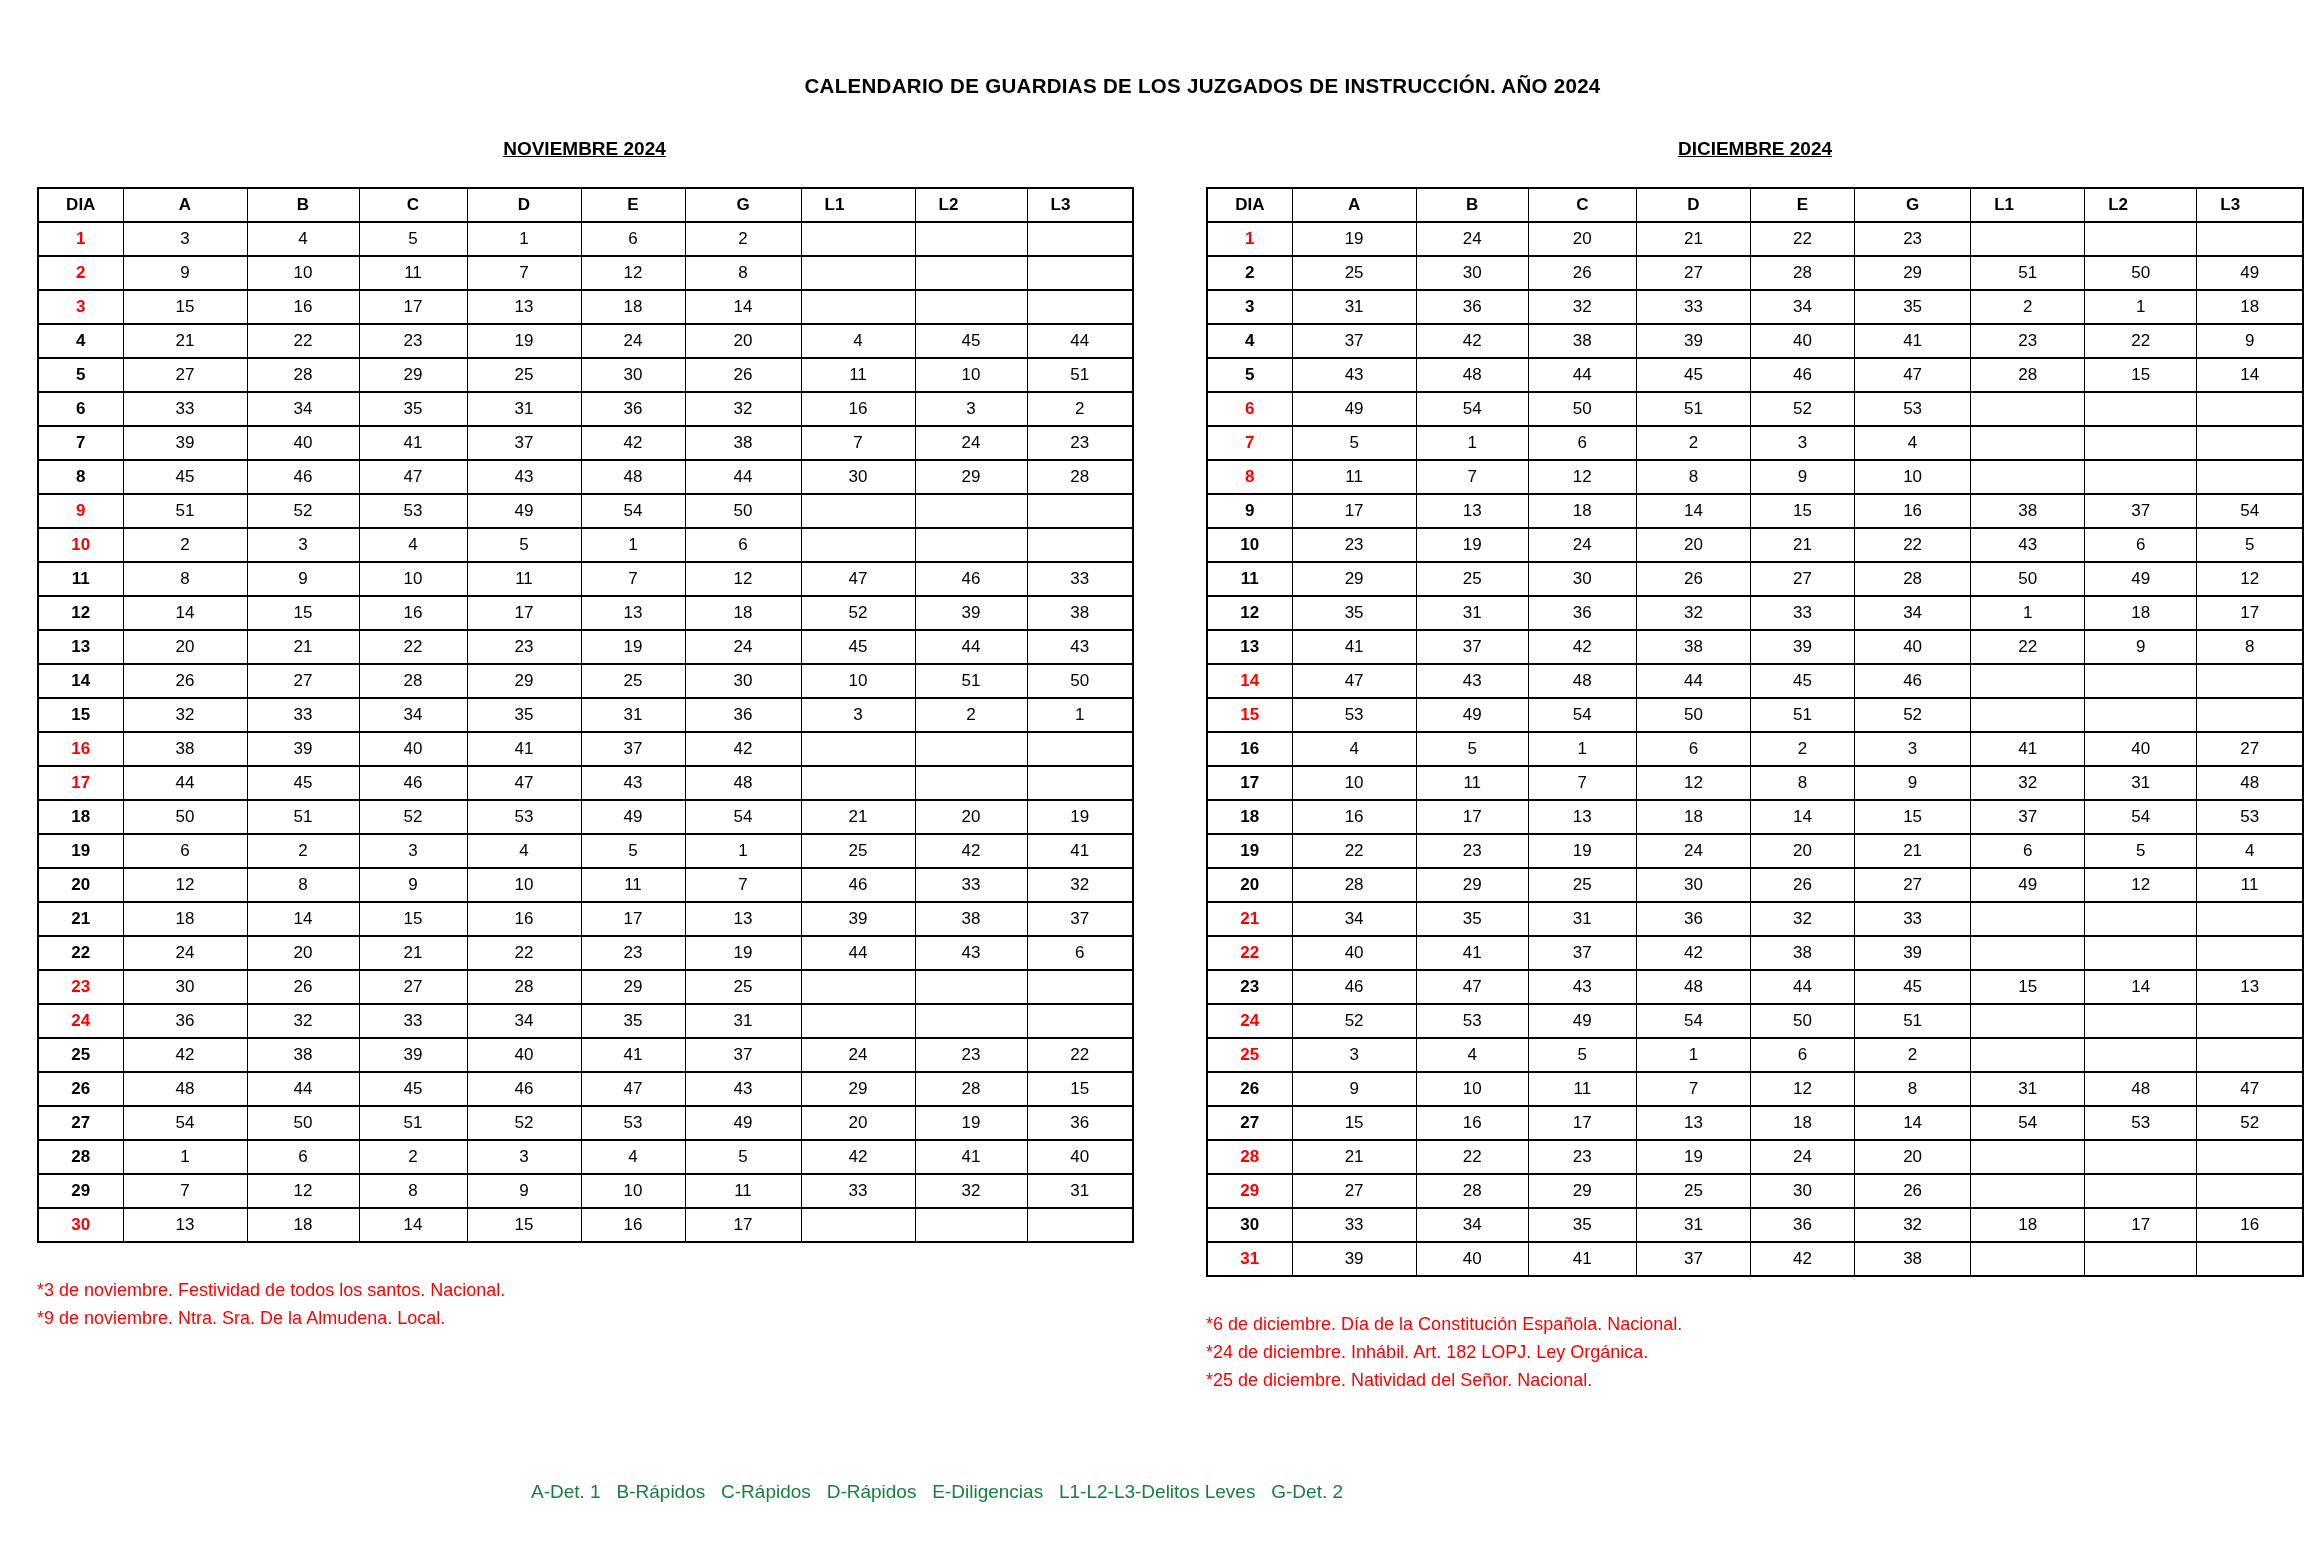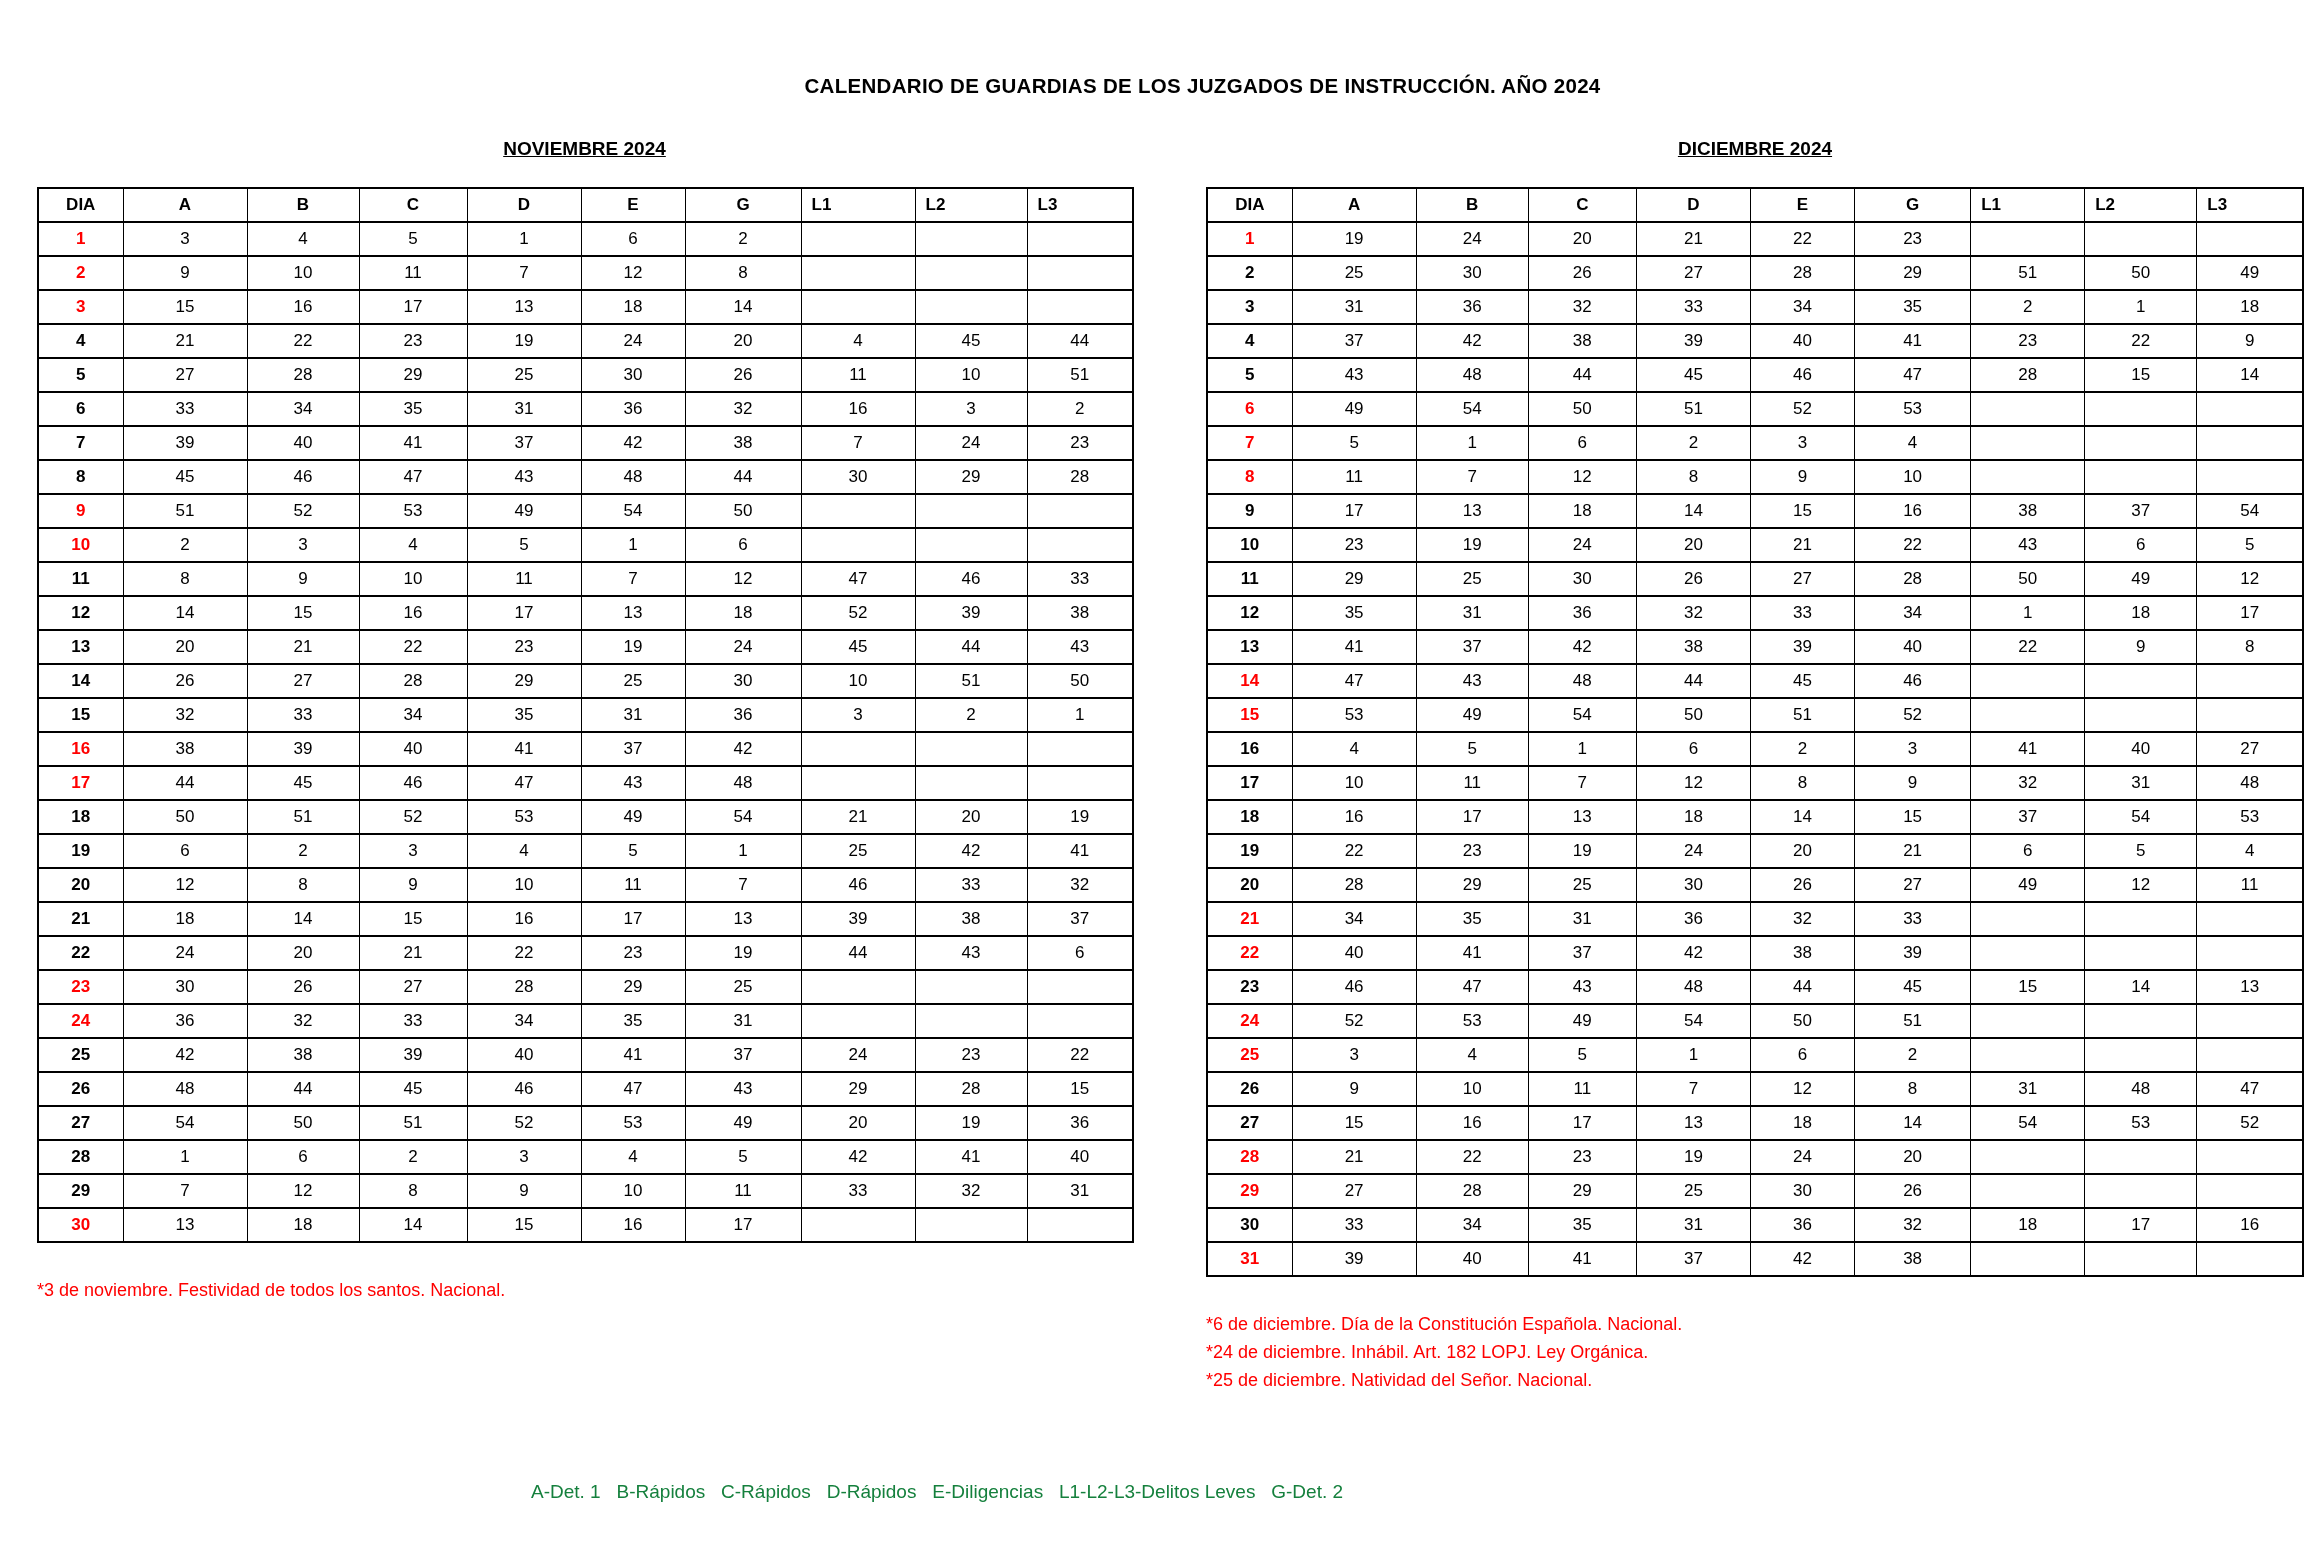--- a/index.html
+++ b/index.html
@@ -27,21 +27,21 @@
     border-collapse: collapse; table-layout: fixed; width: 100%;
     border: 2.6px solid #000;
   }
   th, td {
     border-left: 0.7px solid #000; border-right: 0.7px solid #000;
     border-top: 2px solid #000; border-bottom: 2px solid #000;
     text-align: center; vertical-align: middle;
     height: 32px; padding: 0; font-size: 17px; overflow: hidden;
   }
   thead th { font-weight: bold; border-bottom: 2.6px solid #000; }
-  th.lhead { text-align: left; padding-left: 10px; }
+  th.lhead { text-align: left; padding-left: 23px; }
   td.day { font-weight: bold; }
   .red { color: #ff0000; }
   .footnotes {
     margin-top: 33px; font-size: 18px; line-height: 28px;
     color: #ff0000;
   }
   .legend {
     position: absolute; left: 531px; top: 1481px;
     font-size: 19px; white-space: pre; color: #15803d;
   }
@@ -438,20 +438,21 @@
           <td>16</td>
           <td>17</td>
           <td></td>
           <td></td>
           <td></td>
         </tr>
       </tbody>
   </table>
   <div class="footnotes">
       <div>*3 de noviembre. Festividad de todos los santos. Nacional.</div>
+      <div>*9 de noviembre. Ntra. Sra. De la Almudena. Local.</div>
     </div>
 </section>
 
 <section class="month" id="month-1">
   <h2 class="month-title">DICIEMBRE 2024</h2>
   <table>
     <colgroup>
       <col style="width:85px">
         <col style="width:124px">
         <col style="width:112px">

